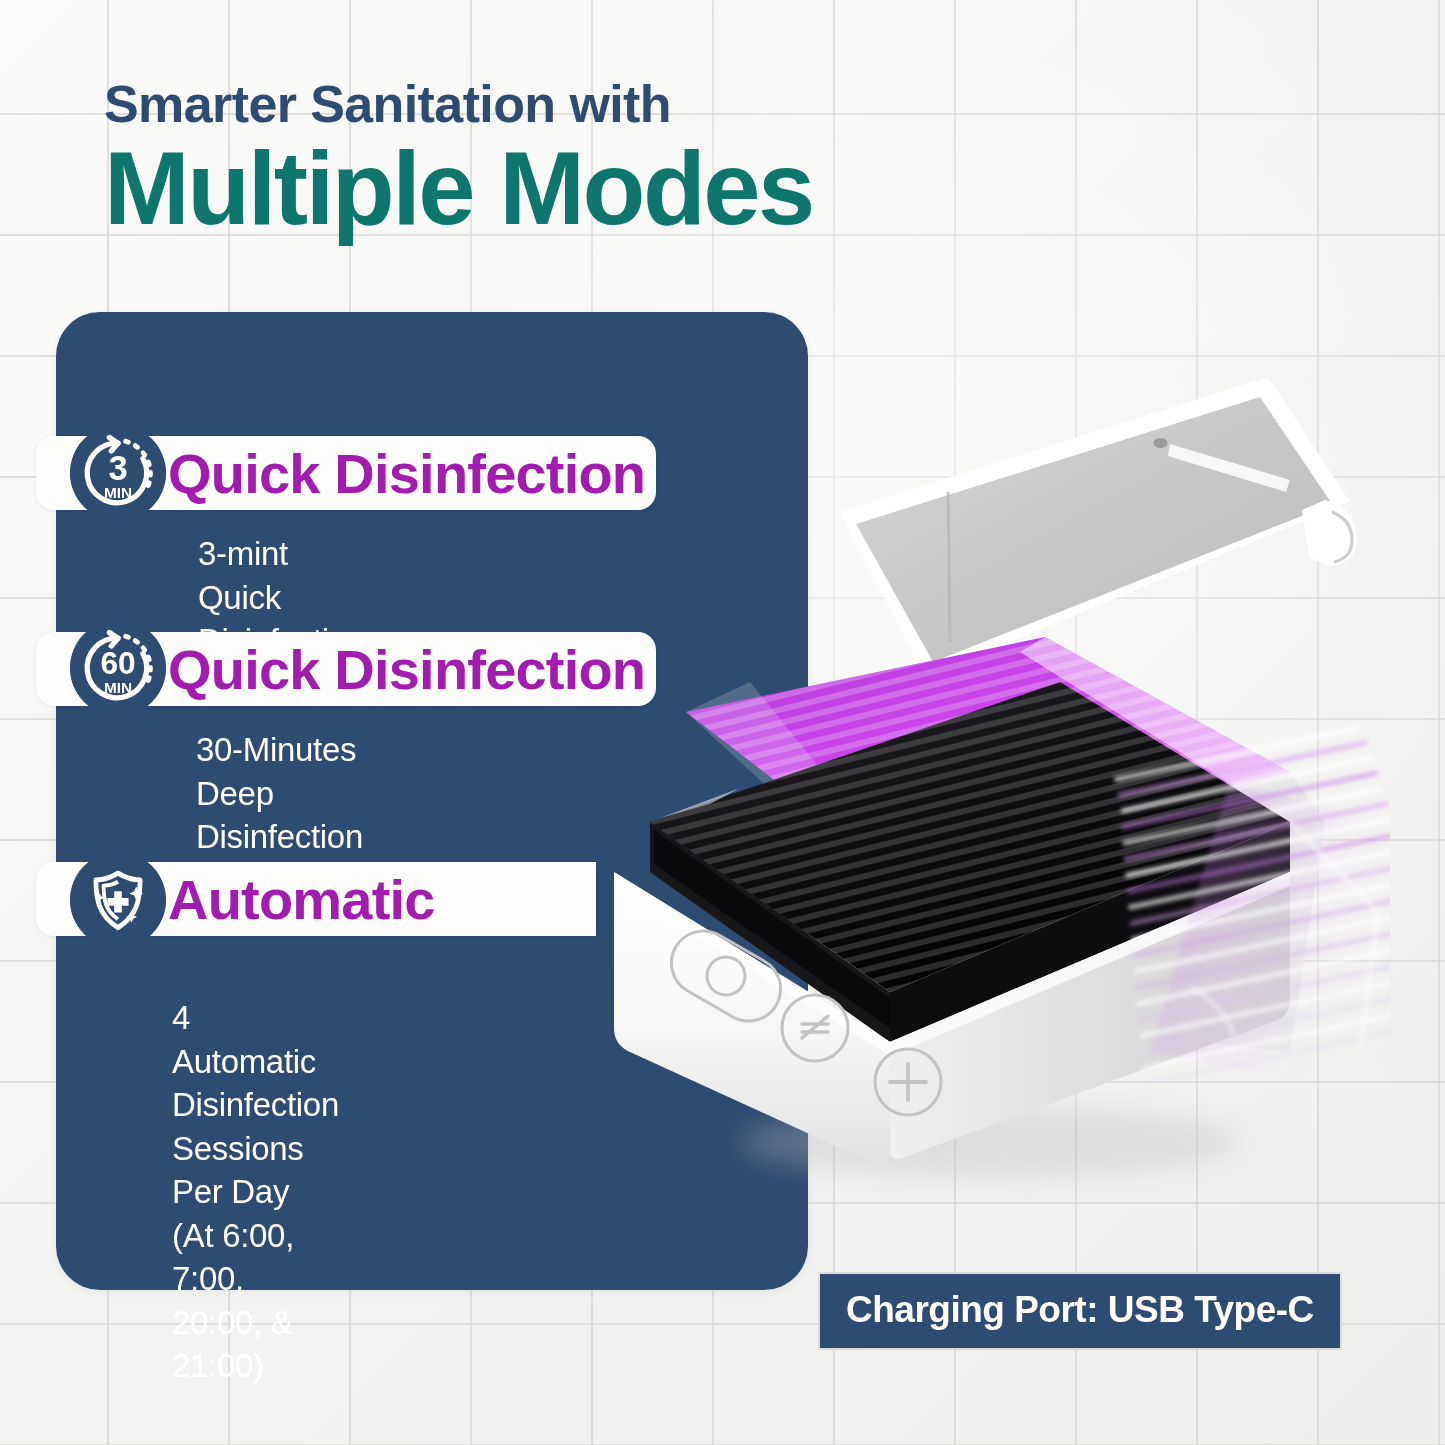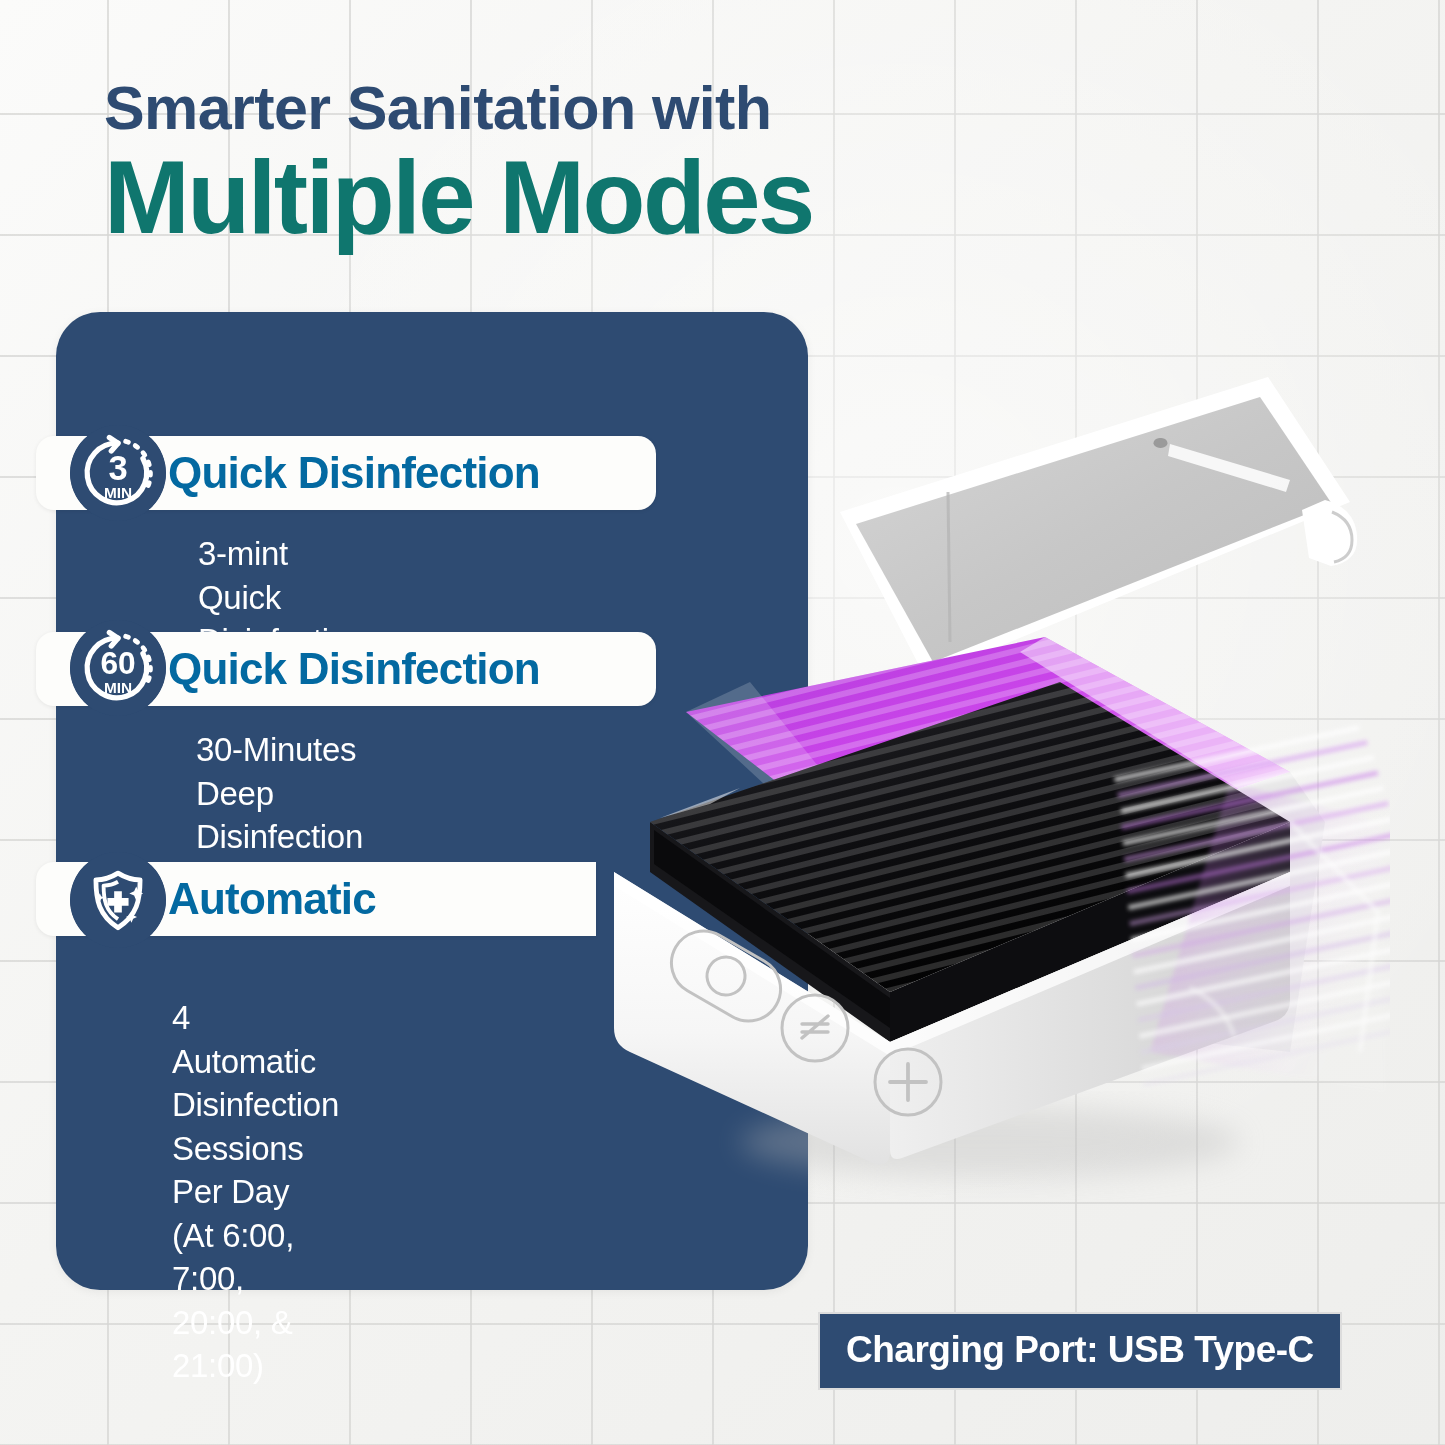--- a/index.html
+++ b/index.html
@@ -20,21 +20,21 @@
     background-position:-14px -8px,-14px -8px,0 0;
   }
   #tile-bg:after{
     content:"";position:absolute;inset:0;
     background:radial-gradient(ellipse at 62% 38%, rgba(255,255,255,.55) 0%, rgba(255,255,255,0) 55%);
   }
 
   
   #headline{position:absolute;left:104px;top:78px;z-index:6;}
   #headline .l1{
-    font-size:61px;font-weight:bold;color:#2E4B72;letter-spacing:-.6px;
+    font-size:52px;font-weight:bold;color:#2E4B72;letter-spacing:-.6px;
     line-height:1;white-space:nowrap;
   }
   #headline .l2{
     font-size:103px;font-weight:bold;color:#0f766e;letter-spacing:-2.5px;
     line-height:1.02;margin-top:6px;white-space:nowrap;
   }
 
   
   #panel{
     position:absolute;left:56px;top:312px;width:752px;height:978px;
@@ -44,21 +44,21 @@
 
   
   .feature{position:absolute;z-index:5;}
   .f-pill{
     position:absolute;left:36px;
     height:74px;background:#fdfdfb;border-radius:18px;
     display:flex;align-items:center;
     box-shadow:0 1px 4px rgba(0,0,0,.07);
   }
   .f-pill .f-title{
-    font-size:44px;font-weight:bold;color:#0369a1;letter-spacing:-.8px;
+    font-size:56px;font-weight:bold;color:#a21caf;letter-spacing:-.8px;
     white-space:nowrap;margin-left:132px;
   }
   .f-icon{
     position:absolute;left:70px;width:96px;height:96px;border-radius:50%;
     background:#2E4B72;z-index:7;display:block;
   }
   .f-desc{
     position:absolute;left:176px;color:#ffffff;font-size:33px;
     font-weight:500;line-height:1.32;letter-spacing:-.3px;z-index:6;
   }
@@ -75,21 +75,21 @@
   #feat-auto .f-pill{top:862px;width:560px;border-top-right-radius:0;border-bottom-right-radius:0;}
   #feat-auto .f-icon{top:852px;}
   #feat-auto .f-desc{top:958px;left:172px;margin-top:38px;}
 
   
   #product{position:absolute;left:590px;top:352px;width:800px;height:850px;z-index:4;}
   #product svg{width:100%;height:100%;display:block;}
 
   
   #badge{
-    position:absolute;left:818px;top:1312px;z-index:8;
+    position:absolute;left:818px;top:1272px;z-index:8;
     background:#2E4B72;border:2px solid #dcdcdc;
     padding:15px 26px 17px 26px;
   }
   #badge span{
     color:#fff;font-size:37px;font-weight:bold;letter-spacing:-.5px;white-space:nowrap;
   }
 </style>
 </head>
 <body>
 

